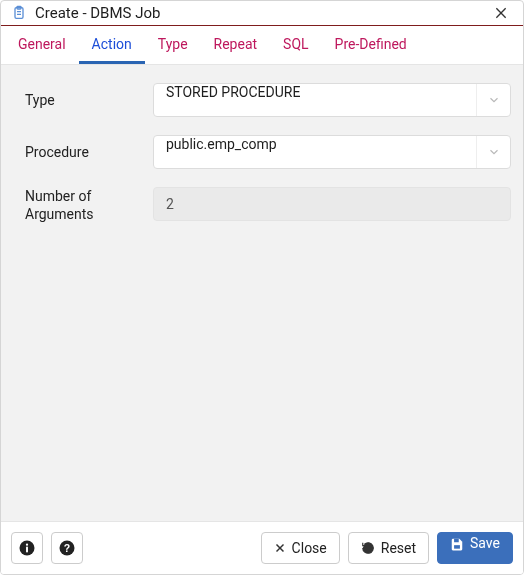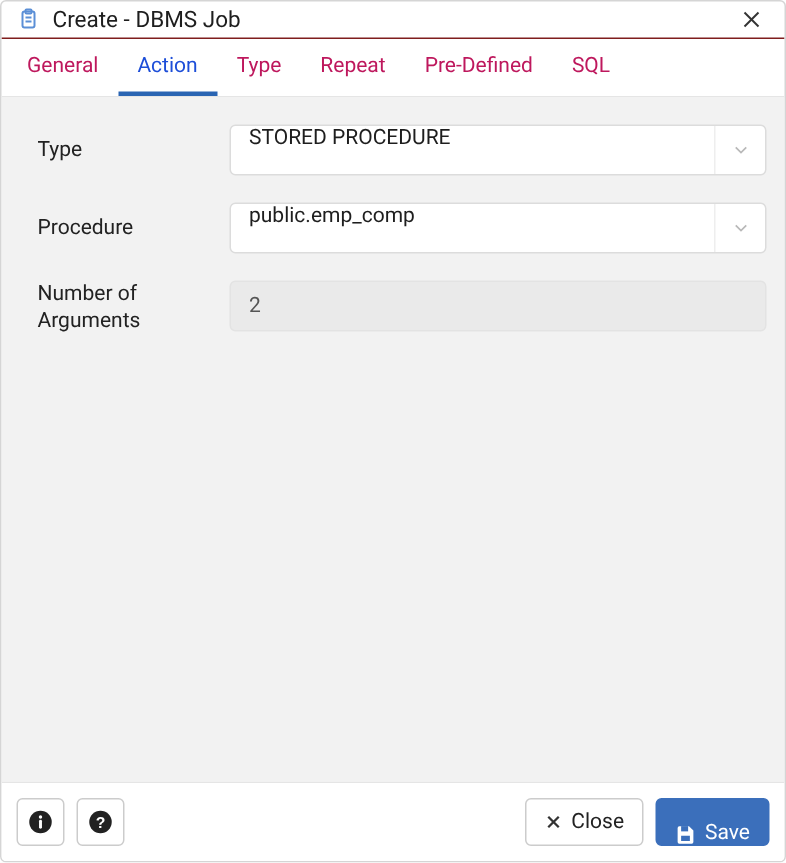--- a/index.html
+++ b/index.html
@@ -14,21 +14,21 @@
     .content { flex: 1; background: #f2f2f2; padding: 18px 12px; overflow: auto; }
     .row { display: flex; align-items: center; margin-bottom: 18px; gap: 12px; margin-left: 12px; }
     .row.top { align-items: flex-start; }
     .label { width: 116px; flex-shrink: 0; color: #222; line-height: 1.3; }
     .select-wrap { flex: 1; position: relative; background: #fff; border: 1px solid #dcdcdc; border-radius: 4px; height: 34px; display: flex; align-items: flex-start; padding: 0 40px 0 12px; cursor: pointer; }
     .select-chevron-box { position: absolute; right: 0; top: 0; width: 34px; height: 100%; border-left: 1px solid #eee; display: flex; align-items: center; justify-content: center; color: #b9b9b9; }
     .input-ro { flex: 1; background: #eaeaea; border: 1px solid #e3e3e3; border-radius: 4px; height: 34px; display: flex; align-items: center; padding: 0 12px; color: #555; }
     .footer { display: flex; align-items: center; gap: 8px; padding: 10px 10px; border-top: 1px solid #e5e5e5; background: #fff; }
     .icon-btn { width: 32px; height: 32px; border: 1px solid #ccc; border-radius: 4px; background: #fff; display: flex; align-items: center; justify-content: center; cursor: pointer; }
     .spacer { flex: 1; }
-    .btn { height: 32px; padding: 0 12px; border-radius: 4px; border: 1px solid #ccc; background: #fff; display: flex; align-items: center; gap: 6px; cursor: pointer; color: #222; font-size: 14px; }
+    .btn { height: 32px; padding: 12px 12px; border-radius: 4px; border: 1px solid #ccc; background: #fff; display: flex; align-items: center; gap: 6px; cursor: pointer; color: #222; font-size: 14px; }
     .btn.primary { background: #3b6fbb; border-color: #3b6fbb; color: #fff; align-items: flex-end; }
     .btn.primary svg { fill: #fff; }
     .btn svg { fill: #333; }
     svg.icon { display: block; }
   </style>
 </head>
 <body>
 
 <div class="window">
 
@@ -48,22 +48,22 @@
         <line x1="19" y1="5" x2="5" y2="19"></line>
       </svg>
     </span>
   </div>
 
   <div class="tabs">
     <div class="tab">General</div>
     <div class="tab active">Action</div>
     <div class="tab">Type</div>
     <div class="tab">Repeat</div>
+    <div class="tab">SQL</div>
     <div class="tab">Pre-Defined</div>
-    <div class="tab">SQL</div>
   </div>
 
   <div class="content">
 
     <div class="row">
       <div class="label">Type</div>
       <div class="select-wrap">
         <span>STORED PROCEDURE</span>
         <span class="select-chevron-box">
           <svg class="icon" width="14" height="14" viewBox="0 0 24 24" fill="none" stroke="#b9b9b9" stroke-width="2">
@@ -115,20 +115,29 @@
     <div class="spacer"></div>
     <div class="btn">
       <span>
         <svg class="icon" width="12" height="12" viewBox="0 0 24 24" fill="none" stroke="#333" stroke-width="3">
             <line x1="5" y1="5" x2="19" y2="19"></line>
             <line x1="19" y1="5" x2="5" y2="19"></line>
           </svg>
       </span>
       <span>Close</span>
     </div>
+    <div class="btn">
+      <span>
+        <svg class="icon" width="14" height="14" viewBox="0 0 24 24" fill="none" stroke="#333" stroke-width="2">
+            <path d="M3 12a9 9 0 1 0 3-6.7"></path>
+            <polyline points="3 3 3 8 8 8" fill="none"></polyline>
+          </svg>
+      </span>
+      <span>Reset</span>
+    </div>
     <div class="btn primary">
       <span>
         <svg class="icon" width="14" height="14" viewBox="0 0 24 24" fill="#fff">
             <path d="M5 3h11l5 5v13a2 2 0 0 1-2 2H5a2 2 0 0 1-2-2V5a2 2 0 0 1 2-2z"></path>
             <rect x="7" y="3" width="8" height="6" fill="#3b6fbb"></rect>
             <rect x="7" y="14" width="10" height="6" fill="#3b6fbb"></rect>
           </svg>
       </span>
       <span>Save</span>
     </div>

